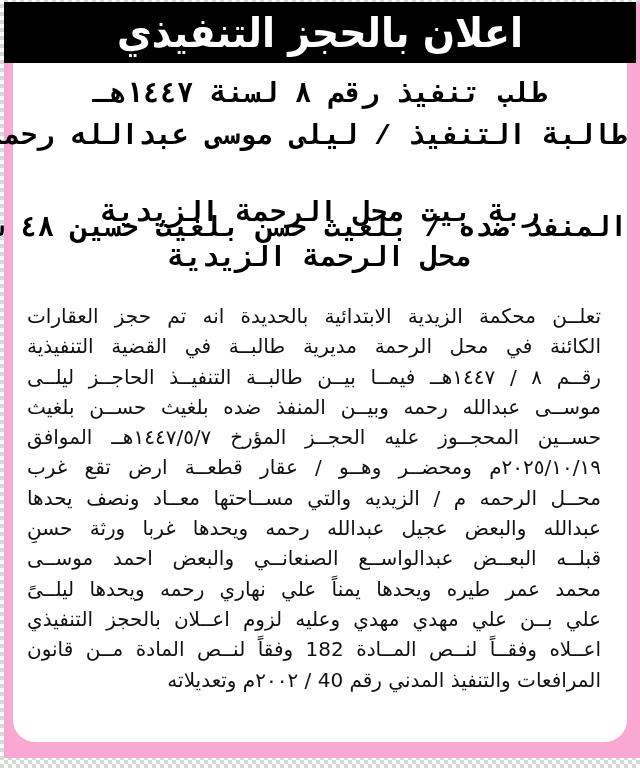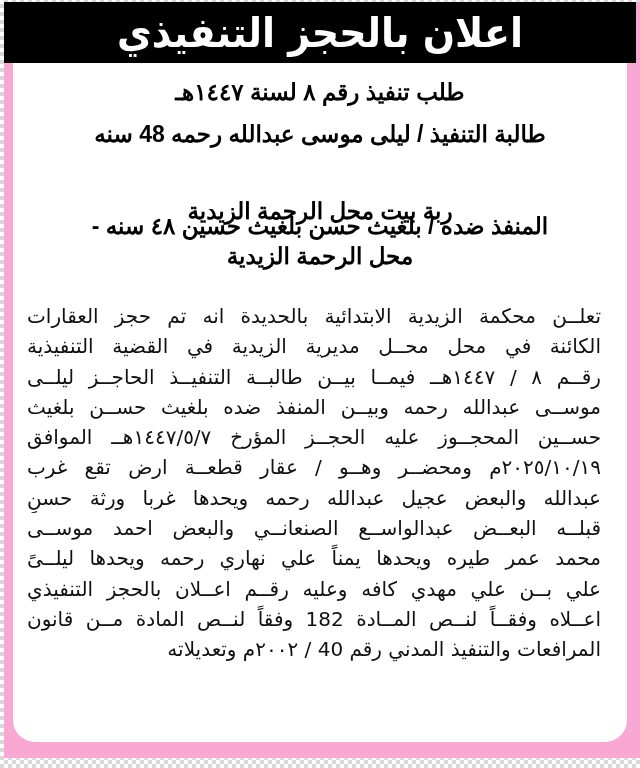--- a/index.html
+++ b/index.html
@@ -60,24 +60,24 @@
       background: #ffffff;
       border-bottom-left-radius: 22px;
       border-bottom-right-radius: 22px;
       direction: rtl;
     }
     .headline {
       position: absolute;
       left: 0;
       width: 100%;
       text-align: center;
-      font-family: Liberation Sans, sans-serif;
+      font-family: Liberation Mono, monospace;
       font-weight: bold;
       color: #000000;
-      font-size: 23px;
+      font-size: 28px;
       line-height: 1;
       white-space: nowrap;
     }
     .body-text {
       position: absolute;
       left: 14px;
       width: 574px;
       top: 238px;
       font-family: "DejaVu Sans", sans-serif;
       font-size: 20px;
@@ -106,26 +106,27 @@
 
   <div class="panel">
     <div class="headline" style="top:18px;">طلب تنفيذ رقم ٨ لسنة ١٤٤٧هـ</div>
     <div class="headline" style="top:60px;">طالبة التنفيذ / ليلى موسى عبدالله رحمه 48 سنه</div>
     <div class="headline" style="top:105px;margin-top:32px;">ربة بيت محل الرحمة الزيدية</div>
     <div class="headline" style="top:152px;">المنفذ ضده / بلغيث حسن بلغيث حسين ٤٨ سنه -</div>
     <div class="headline" style="top:182px;">محل الرحمة الزيدية</div>
 
     <div class="body-text">
       <div class="body-line">تعلــن محكمة الزيدية الابتدائية بالحديدة انه تم حجز العقارات</div>
-      <div class="body-line">الكائنة في محل محــل مديرية الزيدية في القضية التنفيذية</div>
+      <div class="body-line">الكائنة في محل الرحمة مديرية طالبــة في القضية التنفيذية</div>
       <div class="body-line">رقــم ٨ / ١٤٤٧هــ فيمــا بيــن طالبــة التنفيــذ الحاجــز ليلــى</div>
       <div class="body-line">موســى عبدالله رحمه وبيــن المنفذ ضده بلغيث حســن بلغيث</div>
       <div class="body-line">حســين المحجــوز عليه الحجــز المؤرخ ١٤٤٧/٥/٧هــ الموافق</div>
       <div class="body-line">٢٠٢٥/١٠/١٩م ومحضــر وهــو / عقار قطعــة ارض تقع غرب</div>
+      <div class="body-line">محــل الرحمه م / الزيديه والتي مســاحتها معــاد ونصف يحدها</div>
       <div class="body-line">عبدالله والبعض عجيل عبدالله رحمه ويحدها غربا ورثة حسنٍ</div>
       <div class="body-line">قبلــه البعــض عبدالواســع الصنعانــي والبعض احمد موســى</div>
       <div class="body-line">محمد عمر طيره ويحدها يمناً علي نهاري رحمه ويحدها ليلــىً</div>
-      <div class="body-line">علي بــن علي مهدي كافه وعليه رقــم اعــلان بالحجز التنفيذي</div>
+      <div class="body-line">علي بــن علي مهدي مهدي وعليه لزوم اعــلان بالحجز التنفيذي</div>
       <div class="body-line">اعــلاه وفقــاً لنــص المــادة 182 وفقاً لنــص المادة مــن قانون</div>
       <div class="body-line last">المرافعات والتنفيذ المدني رقم 40 / ٢٠٠٢م وتعديلاته</div>
     </div>
   </div>
 </div>
 
 </body></html>

